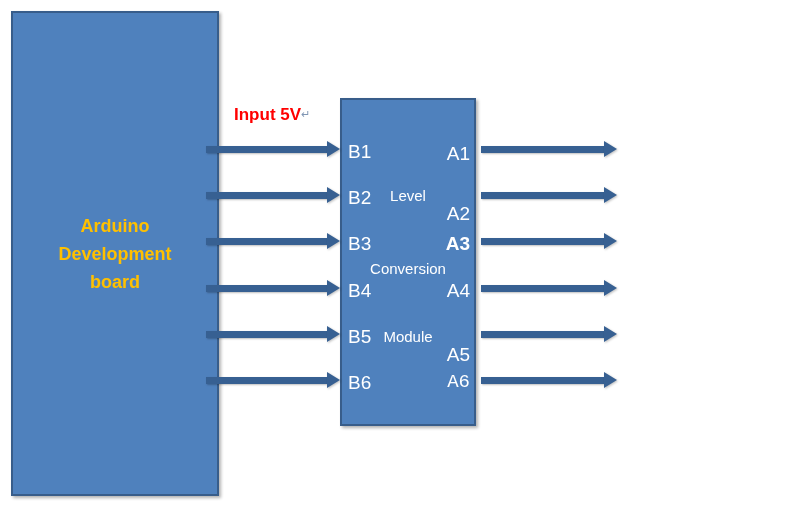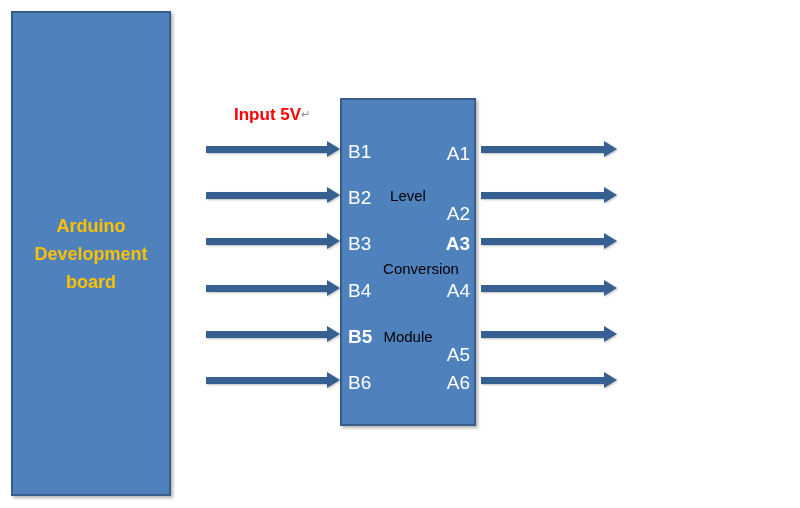--- a/index.html
+++ b/index.html
@@ -31,38 +31,38 @@
   }
   .box-label {
     color: #FFC000;
     font-weight: bold;
     font-size: 18px;
     line-height: 28px;
     text-align: center;
     white-space: pre-line;
   }
 
-  #arduino-box { left: 11px;  top: 11px;  width: 160px; height: 485px; }
+  #arduino-box { left: 11px;  top: 11px;  width: 208px; height: 485px; }
   #display-box { left: 618px; top: 26px;  width: 166px; height: 456px; }
   #module-box  { left: 340px; top: 98px;  width: 136px; height: 328px; }
 
   
   #module-box { display: block; }
   .pin {
     position: absolute;
     color: #FFFFFF;
     font-size: 19px;
     line-height: 19px;
   }
   .pin-b { left: 6px; }
   .pin-a { right: 4px; }
 
   .module-word {
     position: absolute;
-    color: #000000;
+    color: #ffffff;
     font-size: 15px;
     line-height: 15px;
     text-align: center;
     width: 100%;
     left: 0;
   }
 
   
   .arrow {
     position: absolute;
@@ -112,36 +112,36 @@
   <div class="blue-box" id="arduino-box">
     <div class="box-label">Arduino
 Development
 board</div>
   </div>
 
 
   <div class="blue-box" id="module-box">
 
     <div class="module-word" style="top:88px;">Level</div>
-    <div class="module-word" style="top:161px;margin-left:13px;">Conversion</div>
+    <div class="module-word" style="top:161px;">Conversion</div>
     <div class="module-word" style="top:229px;">Module</div>
 
     <div class="pin pin-b" style="top:42px;">B1</div>
     <div class="pin pin-b" style="top:88px;">B2</div>
     <div class="pin pin-b" style="top:134px;">B3</div>
     <div class="pin pin-b" style="top:181px;">B4</div>
-    <div class="pin pin-b" style="top:227px;font-weight:bold;">B5</div>
+    <div class="pin pin-b" style="top:227px;">B5</div>
     <div class="pin pin-b" style="top:273px;">B6</div>
 
     <div class="pin pin-a" style="top:44px;">A1</div>
     <div class="pin pin-a" style="top:104px;">A2</div>
     <div class="pin pin-a" style="top:134px;font-weight:bold;">A3</div>
     <div class="pin pin-a" style="top:181px;">A4</div>
     <div class="pin pin-a" style="top:245px;">A5</div>
-    <div class="pin pin-a" style="top:273px;">A6</div>
+    <div class="pin pin-a" style="top:273px;font-family:Liberation Mono, monospace;">A6</div>
   </div>
 
   <div class="arrow" style="left:206px; top:141px; width:134px;">
     <div class="shaft" style="width:121px;"></div>
     <div class="head" style="left:121px;"></div>
   </div>
   <div class="arrow" style="left:206px; top:187px; width:134px;">
     <div class="shaft" style="width:121px;"></div>
     <div class="head" style="left:121px;"></div>
   </div>

